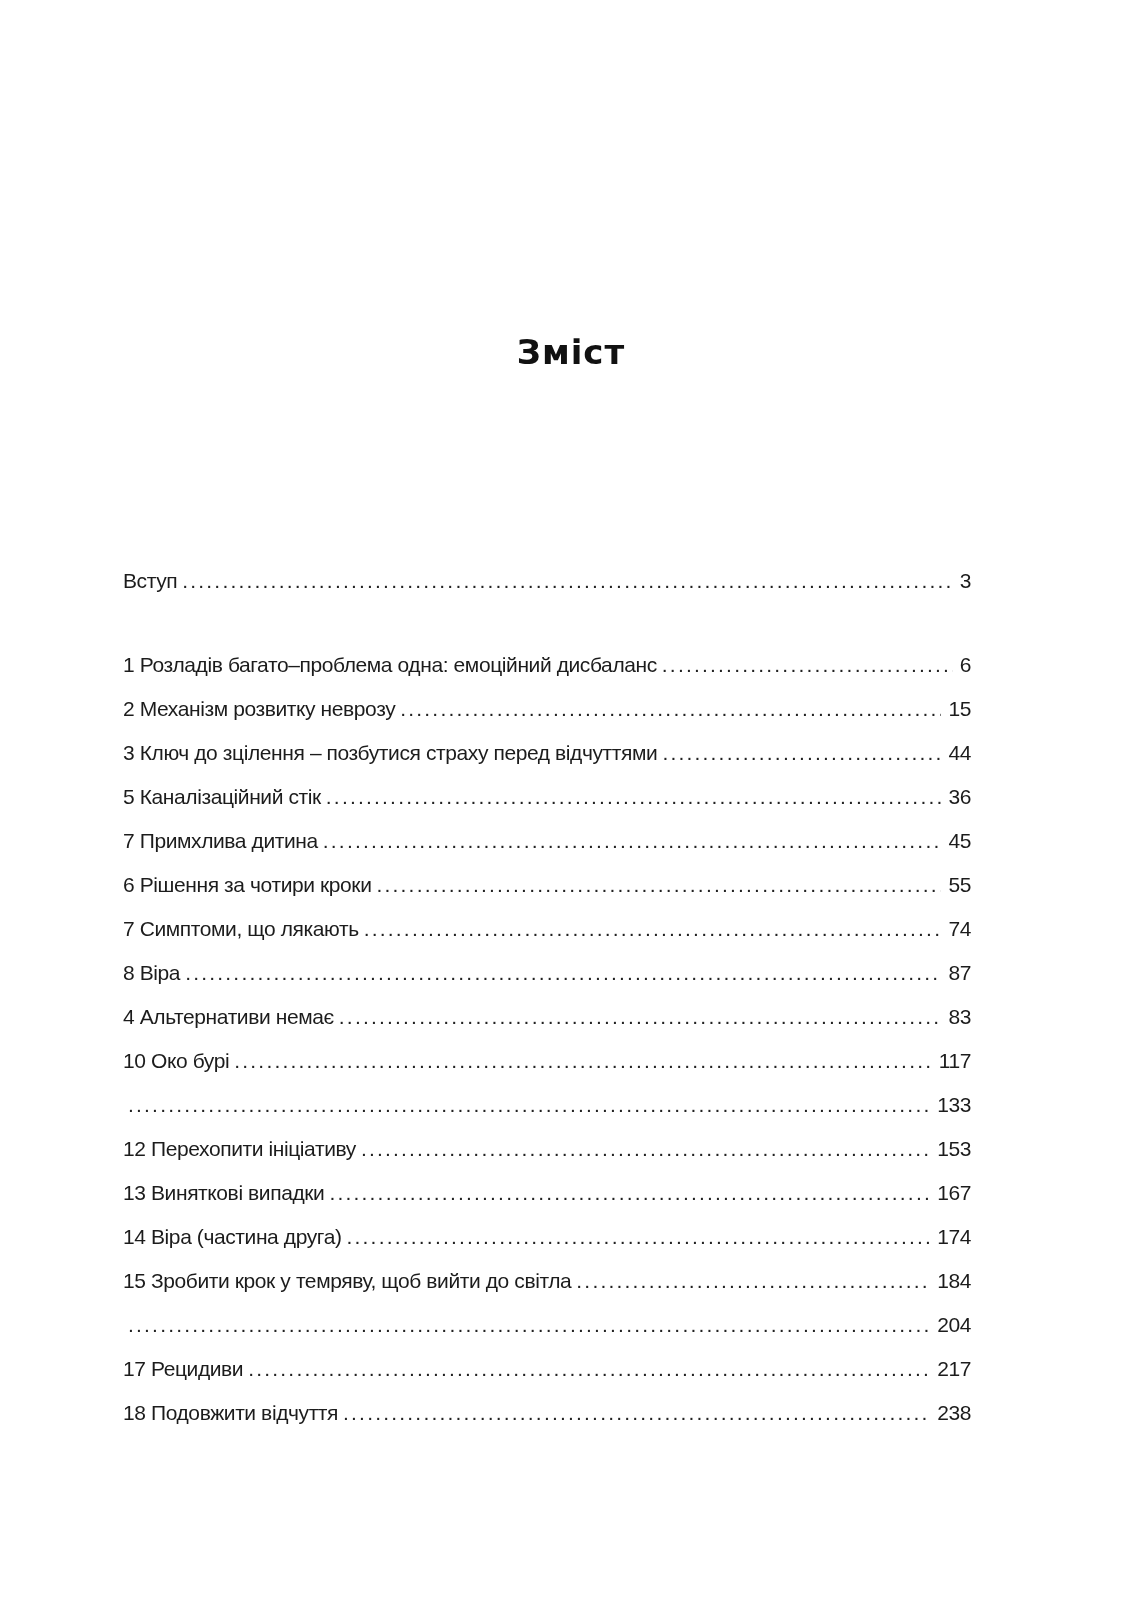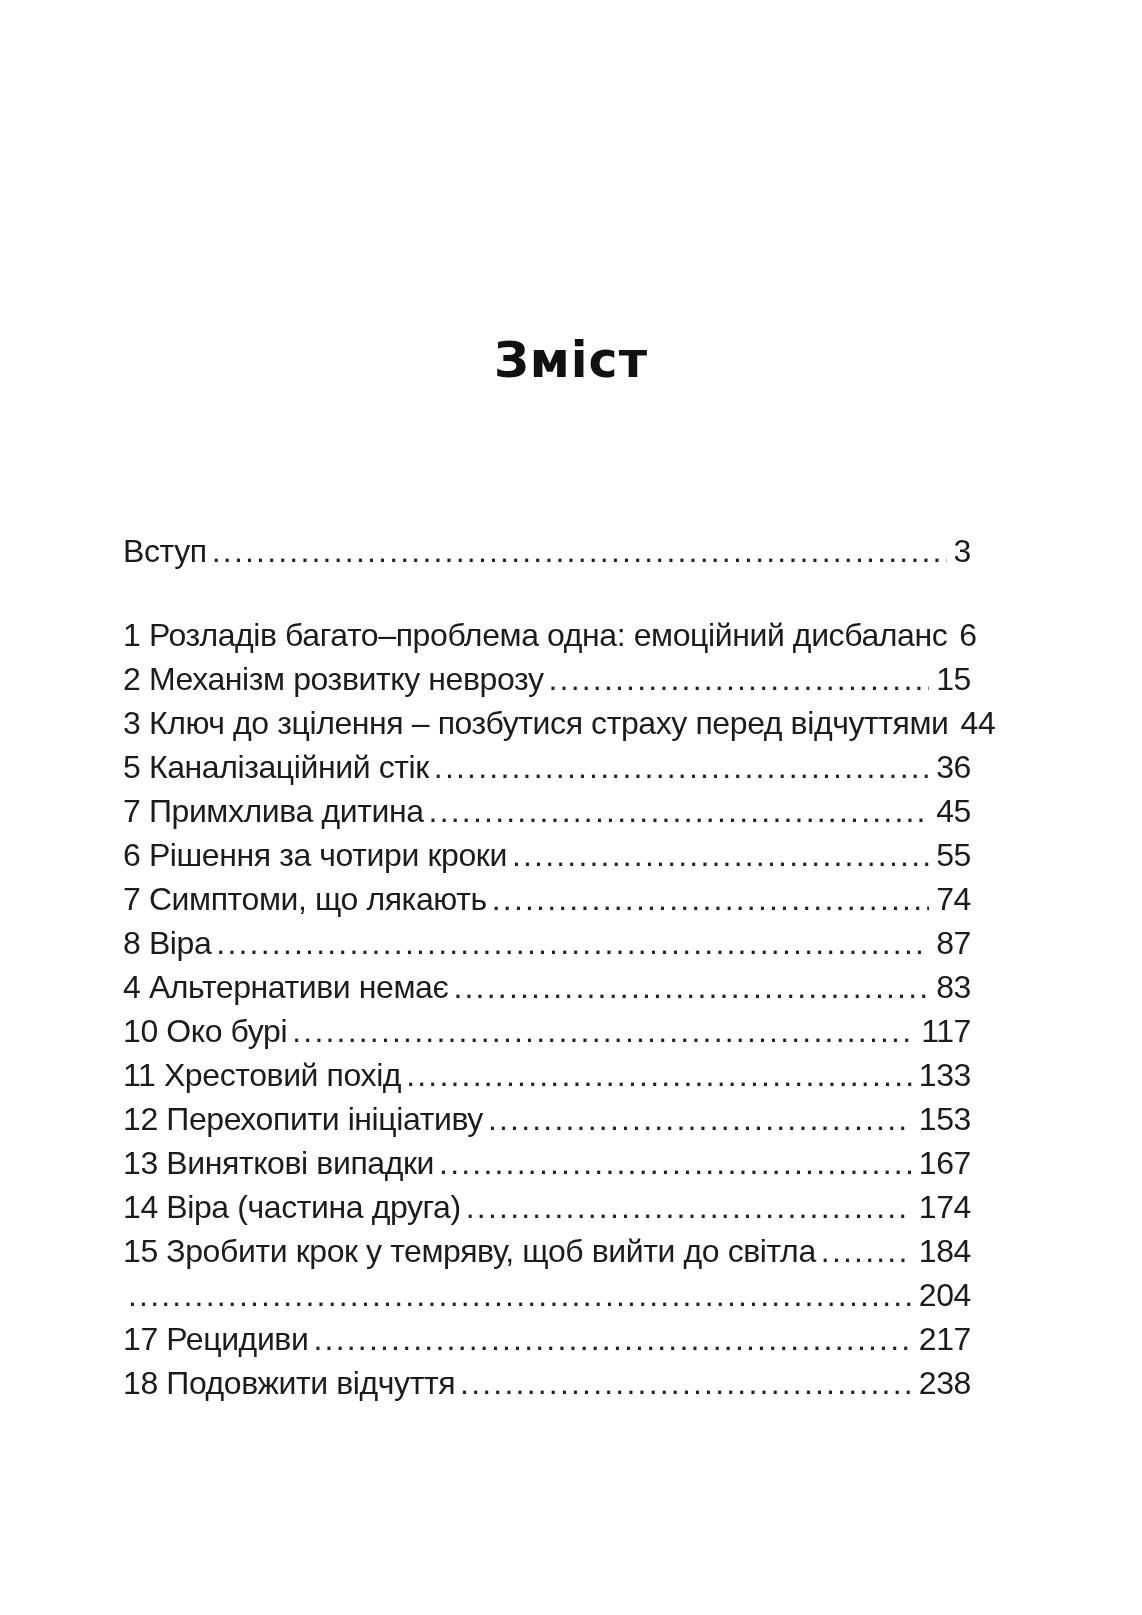--- a/index.html
+++ b/index.html
@@ -17,30 +17,30 @@
   }
   .title {
     position: absolute;
     top: 332px;
     left: 0;
     width: 1142px;
     margin: 0;
     text-align: center;
     font-family: "DejaVu Sans", sans-serif;
     font-weight: bold;
-    font-size: 49px;
+    font-size: 34px;
     letter-spacing: 1px;
     color: #111111;
   }
   .toc {
     position: absolute;
     left: 123px;
-    top: 529px;
+    top: 559px;
     width: 848px;
-    font-size: 32px;
+    font-size: 21px;
     letter-spacing: -0.4px;
   }
   .toc-row {
     display: flex;
     align-items: baseline;
     height: 44px;
     line-height: 44px;
     white-space: nowrap;
   }
   .toc-row--intro {
@@ -121,21 +121,20 @@
         <span class="label">4 Альтернативи немає</span>
         <span class="leader">........................................................................................................................................................................................................</span>
         <span class="pagenum">83</span>
       </div>
         <div class="toc-row">
         <span class="label">10 Око бурі</span>
         <span class="leader">........................................................................................................................................................................................................</span>
         <span class="pagenum">117</span>
       </div>
         <div class="toc-row">
-        <span class="label">11 Хрестовий похід</span>
         <span class="leader">........................................................................................................................................................................................................</span>
         <span class="pagenum">133</span>
       </div>
         <div class="toc-row">
         <span class="label">12 Перехопити ініціативу</span>
         <span class="leader">........................................................................................................................................................................................................</span>
         <span class="pagenum">153</span>
       </div>
         <div class="toc-row">
         <span class="label">13 Виняткові випадки</span>

